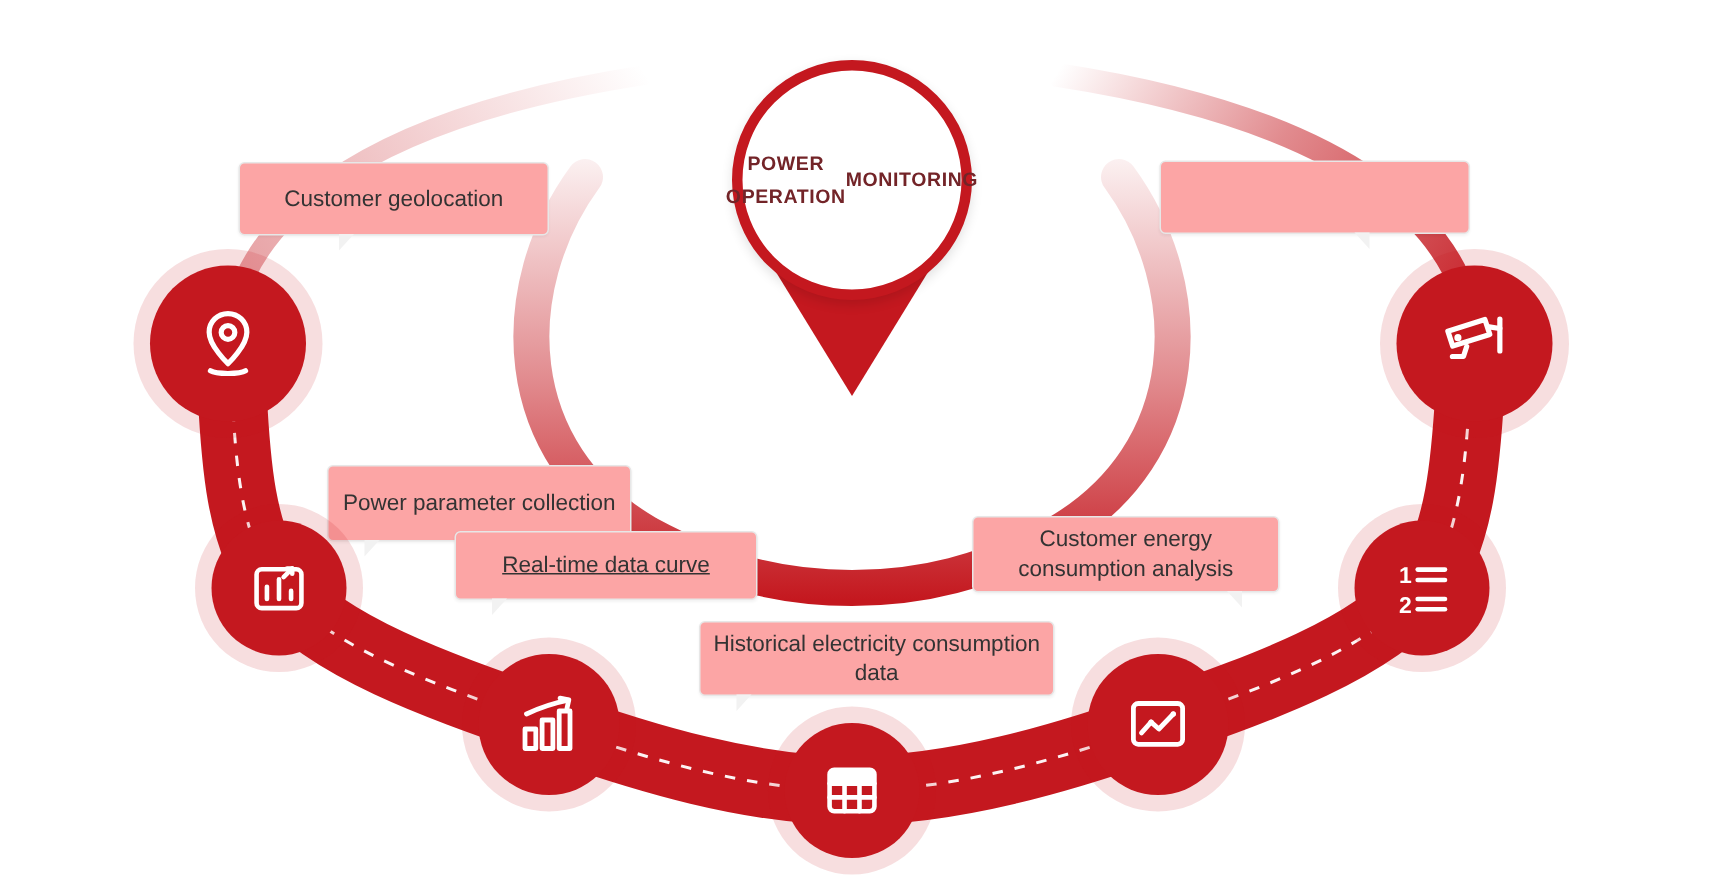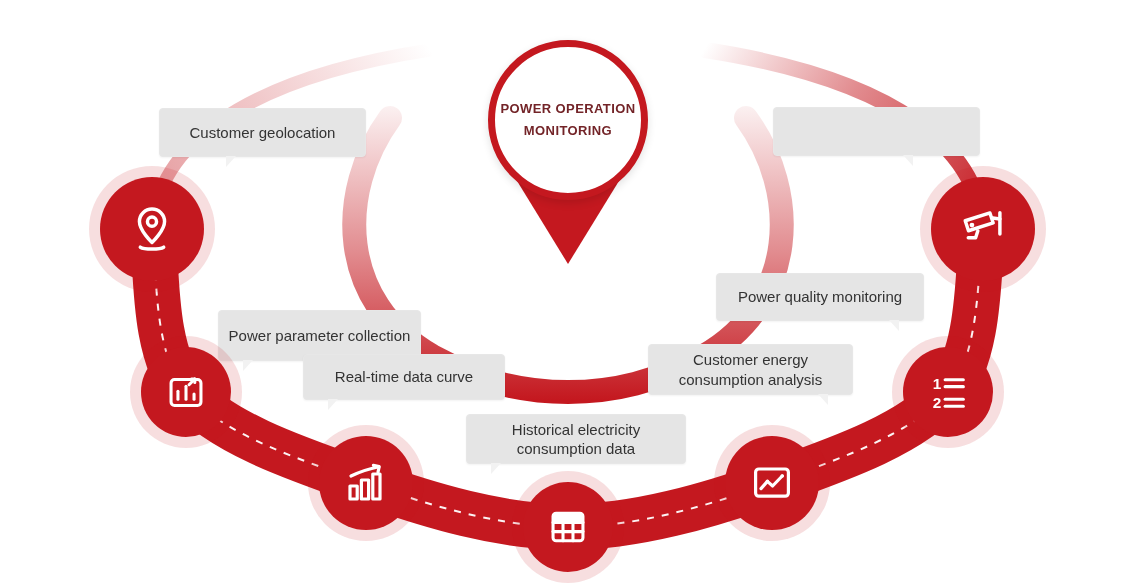--- a/index.html
+++ b/index.html
@@ -6,21 +6,21 @@
   .canvas{
     position:relative;
     width:1139px;height:587px;
     background:#ffffff;
     overflow:hidden;
     font-family:"Liberation Sans", sans-serif;
   }
   .layer{position:absolute;left:0;top:0;z-index:1;}
   .label{
     position:absolute;
-    background:#e5e5e5;
+    background:#fca5a5;
     border:1px solid #e7e7e7;
     border-radius:4px;
     color:#333333;
     font-size:15px;
     line-height:1.3;
     display:flex;align-items:center;justify-content:center;
     text-align:center;
     z-index:3;
     box-shadow:0 1px 2px rgba(0,0,0,0.05);
     box-sizing:border-box;
@@ -38,21 +38,21 @@
     z-index:4;
   }
   .node svg{display:block;}
   .hub{
     position:absolute;
     left:488px;top:40px;width:160px;height:160px;
     box-sizing:border-box;
     background:#ffffff;
     border:7px solid #c4181f;
     border-radius:50%;
-    display:flex;flex-direction:column;align-items:center;justify-content:center;
+    display:flex;align-items:center;justify-content:center;
     z-index:5;
     text-align:center;
     color:#732428;
     font-weight:bold;
     font-size:13px;
     letter-spacing:0.4px;
     line-height:1.7;
     box-shadow:0 3px 8px rgba(0,0,0,0.12);
   }
 </style>
@@ -92,34 +92,30 @@
   </div>
 
   <div class="label" style="left:159px;top:108px;width:207px;height:49px;">
     <span>Customer geolocation</span>
     <span class="tip tip-left" style="left:66px;"></span>
   </div>
   <div class="label" style="left:218px;top:274px;width:203px;height:51px;margin-top:36px;">
     <span>Power parameter collection</span>
     <span class="tip tip-left"></span>
   </div>
-  <div class="label" style="left:303px;top:354px;width:202px;height:46px;">
+  <div class="label" style="left:303px;top:354px;width:202px;height:46px;text-decoration:underline;">
     <span>Real-time data curve</span>
     <span class="tip tip-left"></span>
   </div>
-  <div class="label" style="left:466px;top:414px;width:220px;height:50px;text-align:center;">
+  <div class="label" style="left:466px;top:414px;width:237px;height:50px;text-align:center;">
     <span>Historical electricity consumption data</span>
     <span class="tip tip-left"></span>
   </div>
   <div class="label" style="left:648px;top:344px;width:205px;height:51px;">
     <span>Customer energy consumption analysis</span>
-    <span class="tip tip-right"></span>
-  </div>
-  <div class="label" style="left:716px;top:273px;width:208px;height:48px;">
-    <span>Power quality monitoring</span>
     <span class="tip tip-right"></span>
   </div>
   <div class="label" style="left:773px;top:107px;width:207px;height:49px;">
     <span class="tip tip-right" style="right:66px;"></span>
   </div>
 
   <div class="node" style="left:100px;top:177px;width:104px;height:104px;">
     <svg width="52" height="52" viewBox="0 0 24 24" fill="none" stroke="#ffffff" stroke-width="1.6" stroke-linecap="round" stroke-linejoin="round">
       <path d="M12 2.8c-3.2 0-5.8 2.5-5.8 5.7 0 4.2 5.8 9.7 5.8 9.7s5.8-5.5 5.8-9.7c0-3.2-2.6-5.7-5.8-5.7z"></path>
       <circle cx="12" cy="8.6" r="2.1"></circle>

